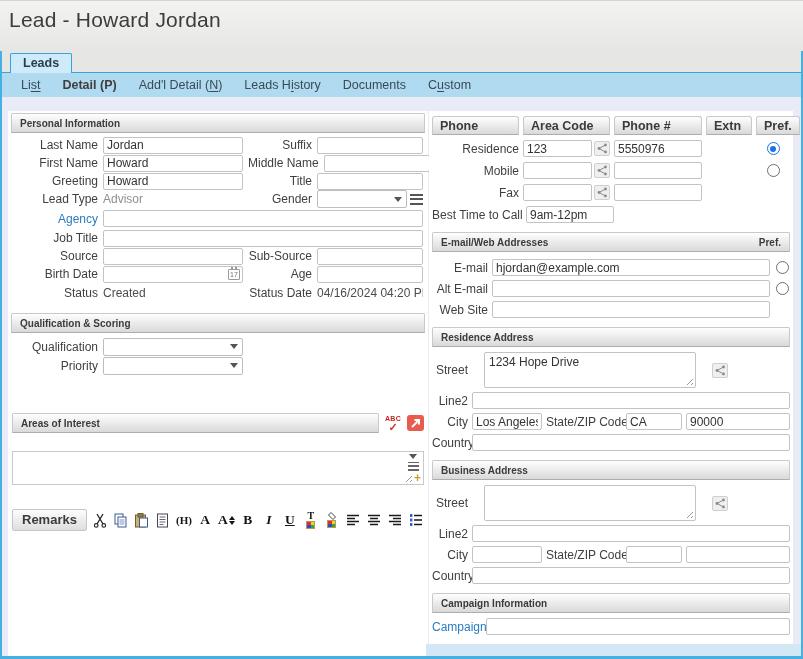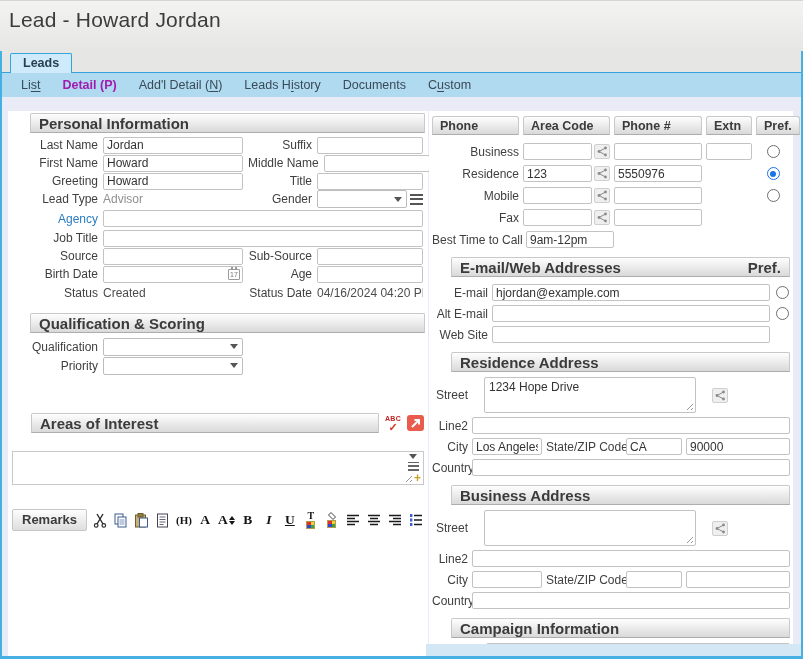--- a/index.html
+++ b/index.html
@@ -10,32 +10,32 @@
   
   .titlebar { height:50px; background:linear-gradient(180deg,#f3f3f2,#e6e6e4); padding:7px 0 0 9px; }
   .titlebar h1 { font-size:21px; font-weight:400; color:#3c3c3c; letter-spacing:.2px; }
 
   
   .frame { flex:1; display:flex; flex-direction:column; border-left:2px solid #47b0e3; border-right:2px solid #47b0e3; border-bottom:3px solid #47b0e3; overflow:hidden; }
   .tabrow { height:21px; background:#e6e6e4; padding-left:8px; display:flex; align-items:flex-end; }
   .tab { position:relative; z-index:2; margin-bottom:-1px; background:#cfeafa; border:1px solid #36a3da; border-bottom:none; border-radius:2px 2px 0 0; padding:2px 12px 3px 12px; font-weight:700; color:#28404f; font-size:12.5px; cursor:default; }
   .menubar { height:25px; background:#afdaf0; border-top:1px solid #36a3da; display:flex; align-items:center; padding-left:8px; }
   .mi { padding:0 11px; font-size:12.5px; color:#3b4a56; cursor:default; white-space:nowrap; }
-  .mi.active { font-weight:700; color:#a21caf; }
+  .mi.active { font-weight:700; color:#404040; }
   .mi u { text-underline-offset:2px; }
 
   
   .content { position:relative; flex:1; background:#e9ebf7; }
   .panel { position:absolute; top:14px; background:#fff; }
   .left-panel  { left:6px;  width:420px; bottom:0; padding:2px 3px; }
   .right-panel { left:427px; width:364px; height:535px; padding:3px 3px; }
   .bottom-strip { position:absolute; left:424px; right:0; bottom:0; height:12px; background:#d3e7f4; }
 
   
-  .sechead { height:20px; background:linear-gradient(180deg,#fefefe,#d9d9d9); border:1px solid #c9c9c9; border-bottom:1px solid #adadad; border-radius:2px 2px 0 0; font-weight:700; font-size:15px; color:#3b3b3b; display:flex; align-items:center; padding:0 8px;margin-left:19px; }
+  .sechead { height:20px; background:linear-gradient(180deg,#fefefe,#d9d9d9); border:1px solid #c9c9c9; border-bottom:1px solid #adadad; border-radius:2px 2px 0 0; font-weight:700; font-size:10px; color:#3b3b3b; display:flex; align-items:center; padding:0 8px; }
   .sechead .right { margin-left:auto; }
 
   
   input.fld, .fldbox { height:17px; border:1px solid #c3c3c3; border-radius:2px; background:#fff; font:12px "Liberation Sans",sans-serif; color:#333; padding:0 3px; width:100%; }
   textarea.fld { border:1px solid #c3c3c3; border-radius:2px; background:#fff; font:12px "Liberation Sans",sans-serif; color:#333; padding:2px 4px; resize:none; width:100%; height:100%; }
   .flab { text-align:right; white-space:nowrap; color:#3f3f3f; }
   .ro { color:#8f8f8f; } .ro2 { color:#4c4c4c; }
   a.lnk { color:#2a7cc2; text-decoration:none; cursor:pointer; }
 
   
@@ -360,39 +360,20 @@
       <div class="panel right-panel">
 
         <div class="phead">
           <span class="hcell">Phone</span>
           <span class="hcell">Area Code</span>
           <span class="hcell">Phone #</span>
           <span class="hcell">Extn</span>
           <span class="hcell">Pref.</span>
         </div>
 
-        <div class="phrow" style="margin-top:8px">
-          <span class="flab">Business</span>
-          <span class="areacell">
-            <input class="fld" value="" style="">
-            <span class="sharebtn">
-                <svg width="11" height="11" viewBox="0 0 11 11">
-                  <circle cx="8.5" cy="2" r="1.4" fill="#8a8a8a"></circle>
-                  <circle cx="8.5" cy="9" r="1.4" fill="#8a8a8a"></circle>
-                  <circle cx="2" cy="5.5" r="1.4" fill="#8a8a8a"></circle>
-                  <path d="M8.5 2 L2 5.5 L8.5 9" stroke="#8a8a8a" fill="none"></path>
-                </svg>
-              </span>
-          </span>
-          <input class="fld" value="" style="">
-          <input class="fld" value="" style="">
-          <span class="radioCell">
-              <span class="radio" data-checked="false"></span>
-            </span>
-        </div>
 
         <div class="phrow">
           <span class="flab">Residence</span>
           <span class="areacell">
             <input class="fld" value="123" style="">
             <span class="sharebtn">
                 <svg width="11" height="11" viewBox="0 0 11 11">
                   <circle cx="8.5" cy="2" r="1.4" fill="#8a8a8a"></circle>
                   <circle cx="8.5" cy="9" r="1.4" fill="#8a8a8a"></circle>
                   <circle cx="2" cy="5.5" r="1.4" fill="#8a8a8a"></circle>

